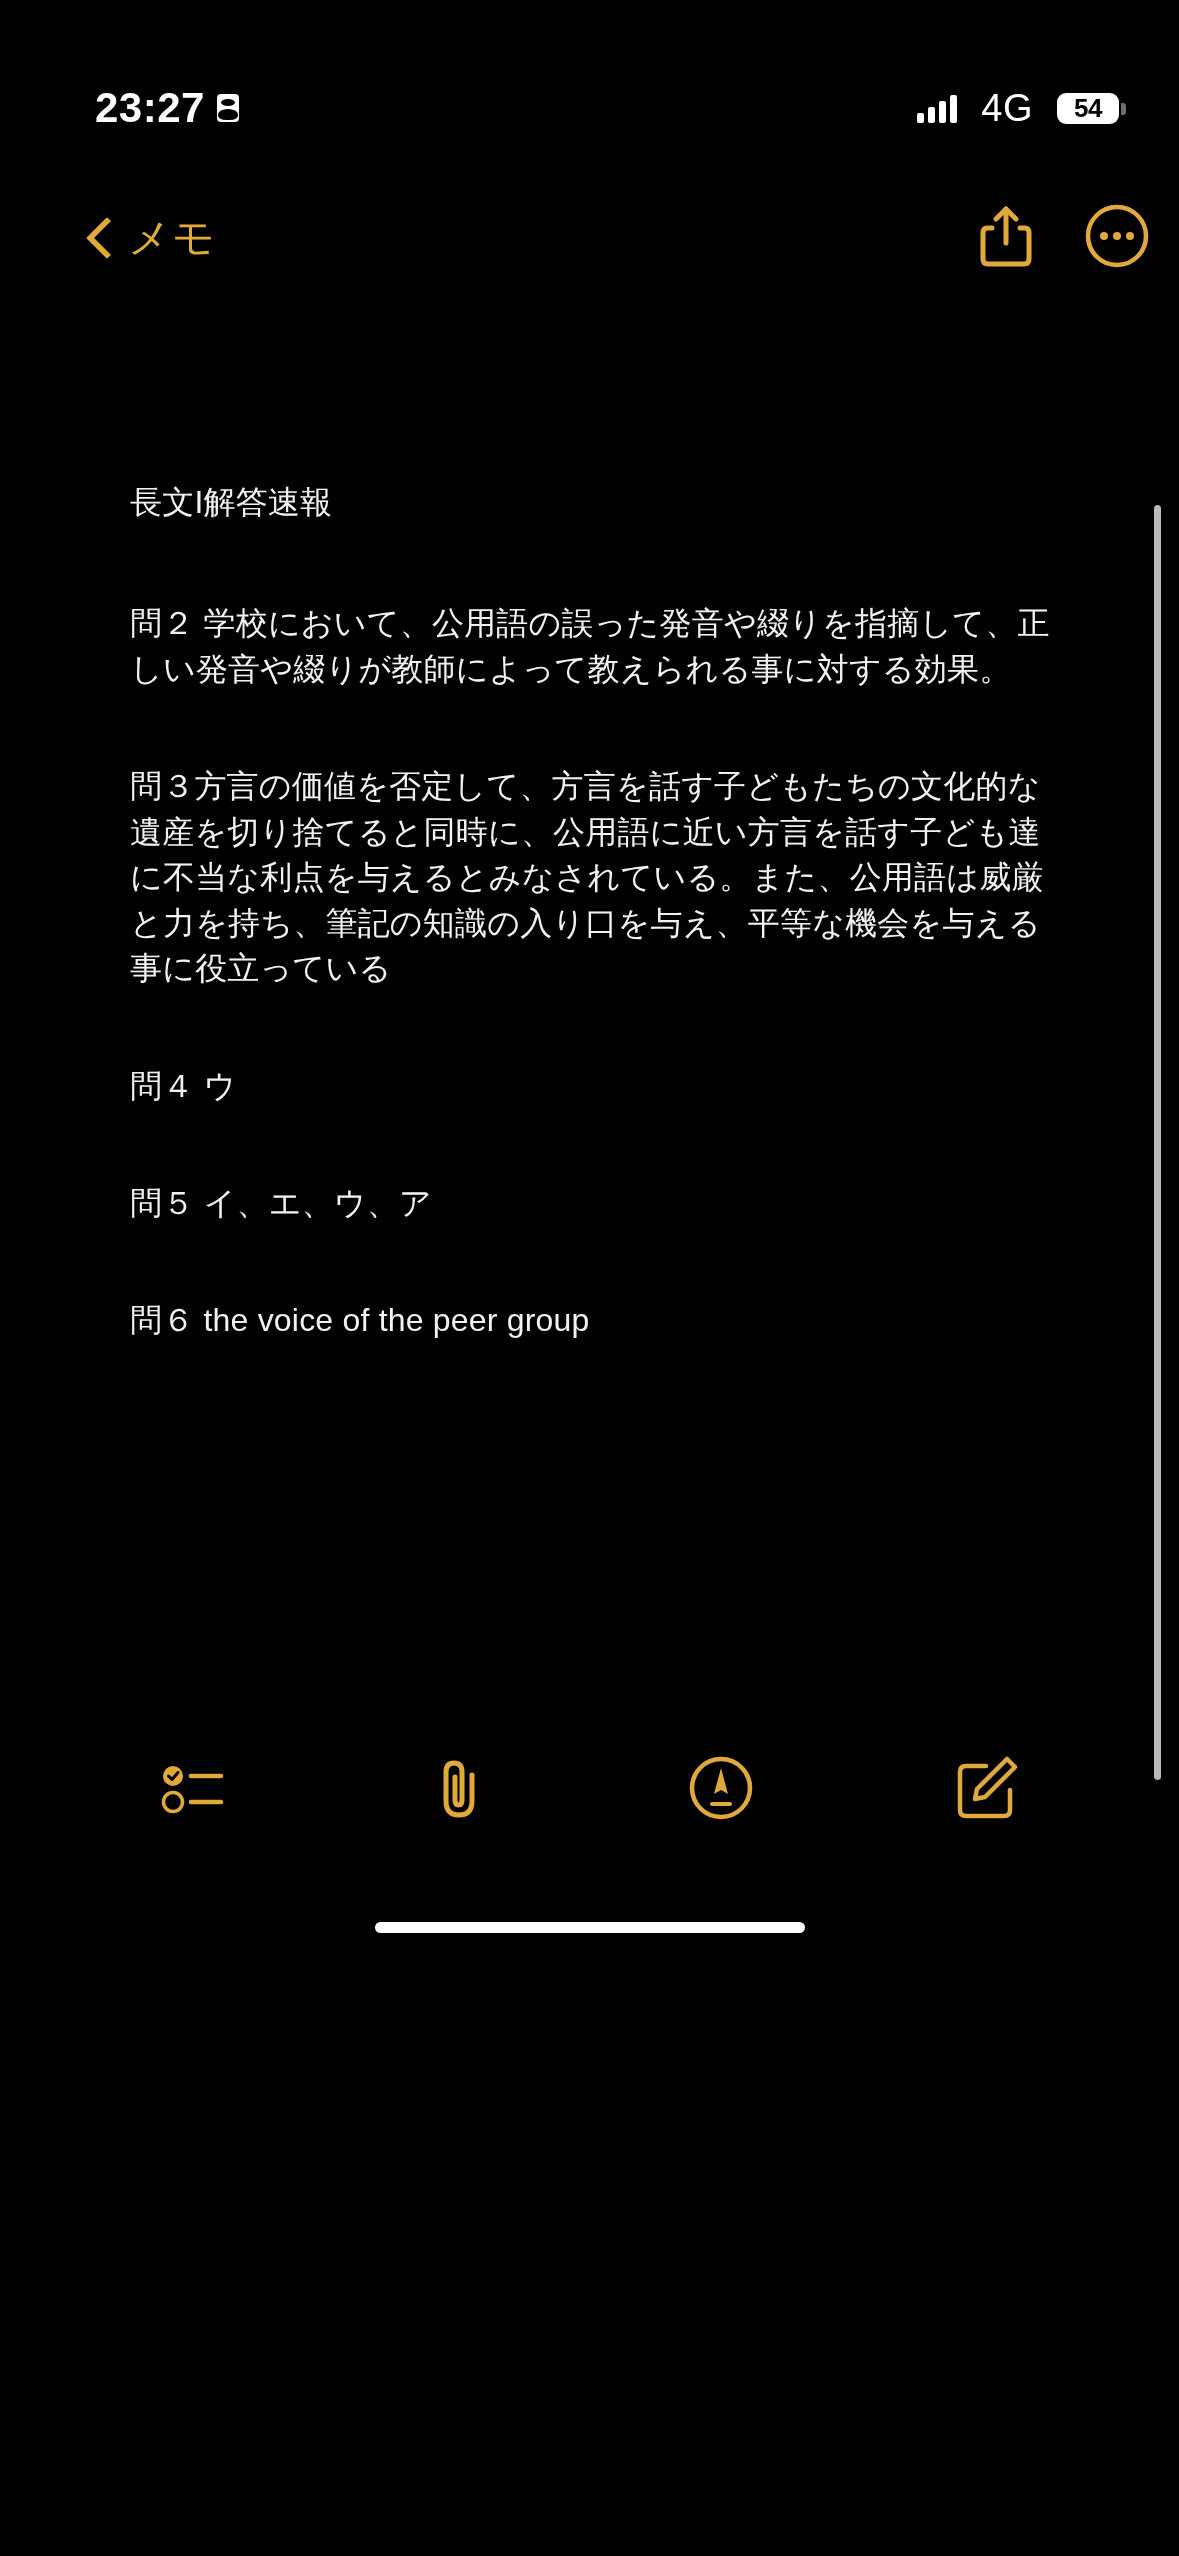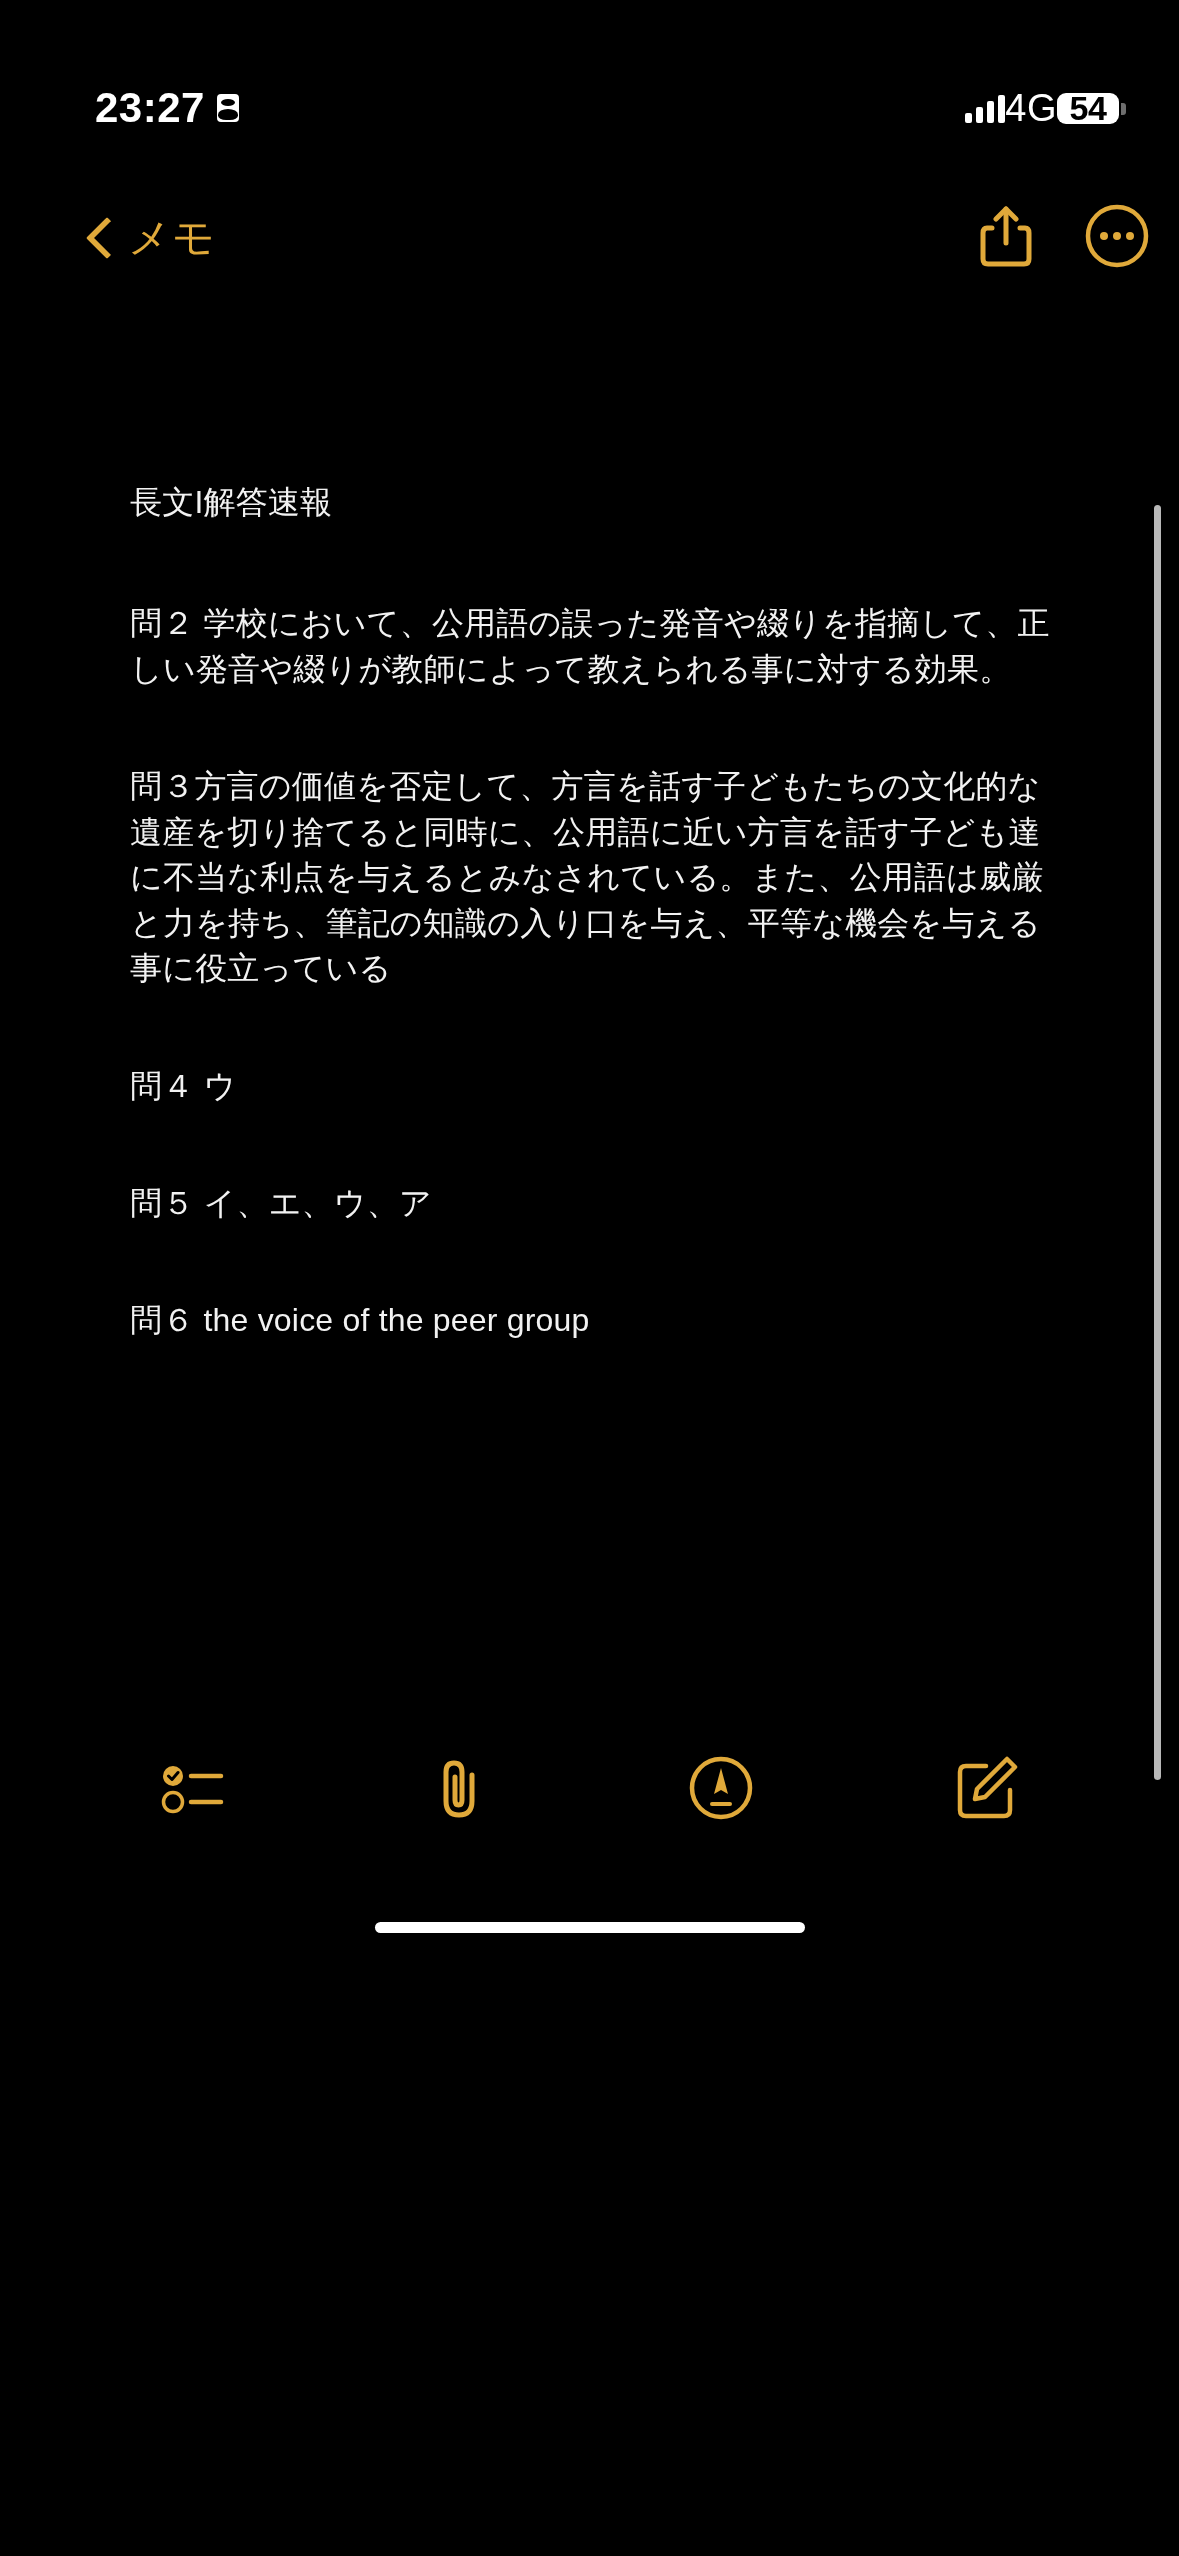--- a/index.html
+++ b/index.html
@@ -65,21 +65,21 @@
     position: absolute;
     left: 1px; top: 15px;
     width: 20px; height: 11px;
     background: #000;
     border-radius: 50% 50% 40% 40%;
   }
 
   .status-right {
     display: flex;
     align-items: center;
-    gap: 0;
+    gap: 24px;
     margin-top: 16px;
   }
   .signal {
     display: flex;
     align-items: flex-end;
     gap: 4px;
     height: 30px;
   }
   .signal i {
     display: block;
@@ -102,21 +102,21 @@
     position: relative;
     width: 62px;
     height: 31px;
     border-radius: 9px;
     background: #ffffff;
     display: flex;
     align-items: center;
     justify-content: center;
   }
   .battery .pct {
-    font-size: 34px;
+    font-size: 26px;
     font-weight: bold;
     color: #000000;
     letter-spacing: -0.5px;
   }
   .battery .nub {
     position: absolute;
     right: -7px;
     top: 10px;
     width: 5px;
     height: 12px;

